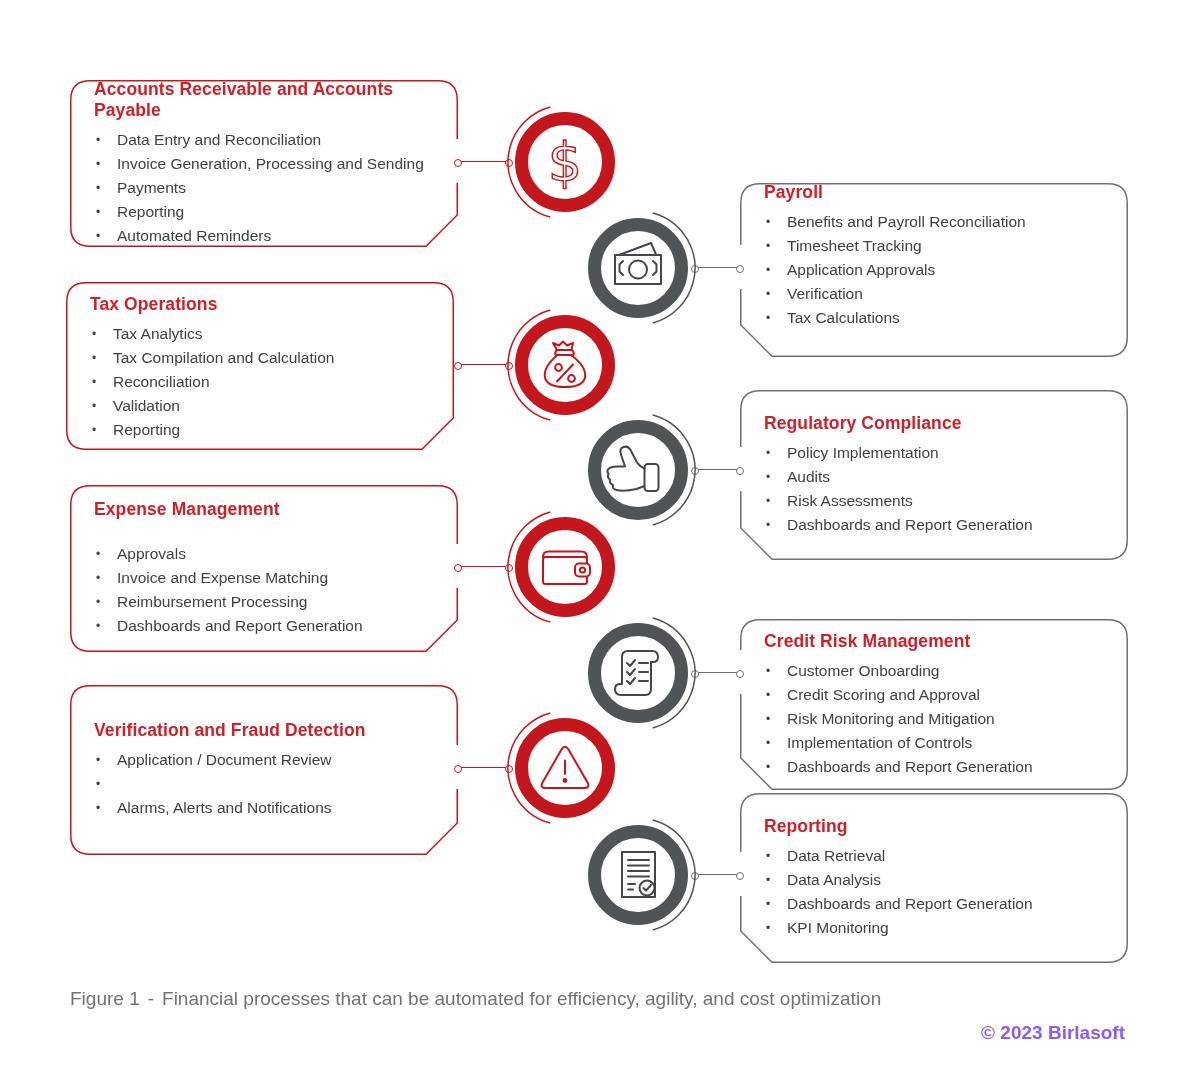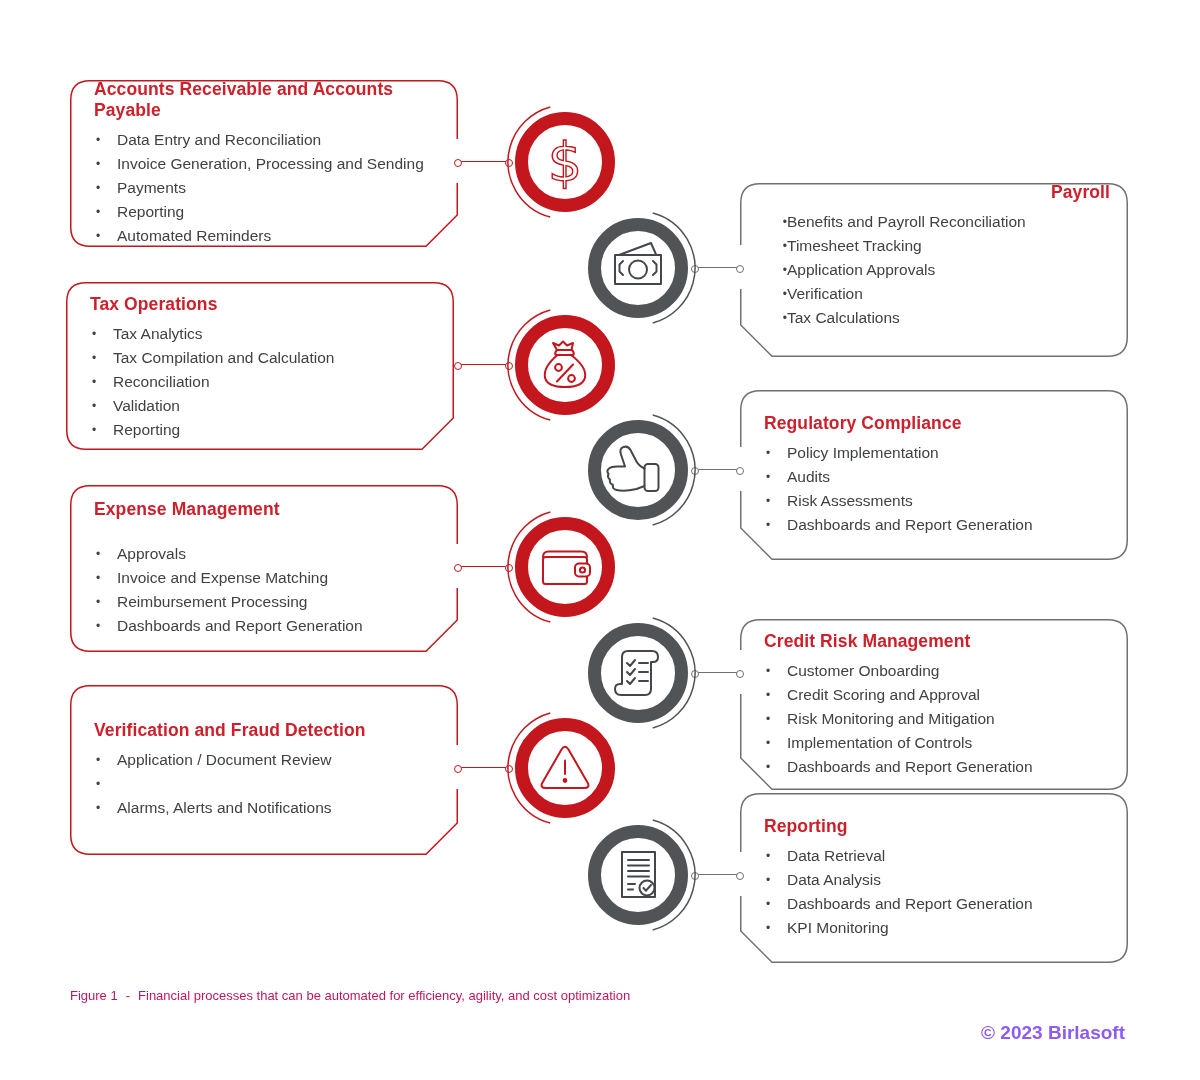--- a/index.html
+++ b/index.html
@@ -27,21 +27,21 @@
   .connector::after{right:-4px;}
   .connector.red::before,.connector.red::after{border-color:var(--red,#c3161d);}
   .connector.gray::before,.connector.gray::after{border-color:var(--border_gray,#6e7174);}
   .icon{position:absolute;width:120px;height:120px;}
   .icon.red{color:var(--red,#c3161d);}
   .icon.gray{color:var(--ring_gray,#515457);}
   .icon .ring{fill:#fff;stroke:currentColor;stroke-width:13px;}
   .icon .arc{fill:none;stroke:currentColor;stroke-width:1.5px;}
   .icon .glyph{fill:none;stroke:#43464a;stroke-width:2px;stroke-linecap:round;stroke-linejoin:round;}
   .icon.red .glyph{stroke:var(--red,#c3161d);}
-  .caption{position:absolute;left:70px;top:988px;font-size:13px;color:#be185d;}
+  .caption{position:absolute;left:70px;top:988px;font-size:19px;color:#737373;}
   .caption .dash{margin:0 8px;}
   .copyright{position:absolute;right:75px;top:1022px;font-size:19px;font-weight:bold;color:#8b5cf6;}
 </style>
 </head>
 <body>
 
 <div class="stage">
 
   <div class="box l" style="left:70px;top:80px;height:167px;">
       <svg class="outline" width="388" height="167">
@@ -136,21 +136,21 @@
         <li>
           <span class="bullet">•</span>
         </li>
         <li>
           <span class="bullet">•</span>
           <span>Alarms, Alerts and Notifications</span>
         </li>
       </ul>
   </div>
 
-  <div class="box r" style="left:740px;top:183px;height:146px;text-align:right;">
+  <div class="box r" style="left:740px;top:183px;height:146px;">
       <svg class="outline" width="388" height="174">
         <path d="M 20 0.75 H 368 Q 387.25 0.75 387.25 20 V 154 Q 387.25 173.25 368 173.25 H 32 L 0.75 142 V 20 Q 0.75 0.75 20 0.75 Z"></path>
       </svg>
     <h3>Payroll</h3>
     <ul>
         <li>
           <span class="bullet">•</span>
           <span>Benefits and Payroll Reconciliation</span>
         </li>
         <li>

